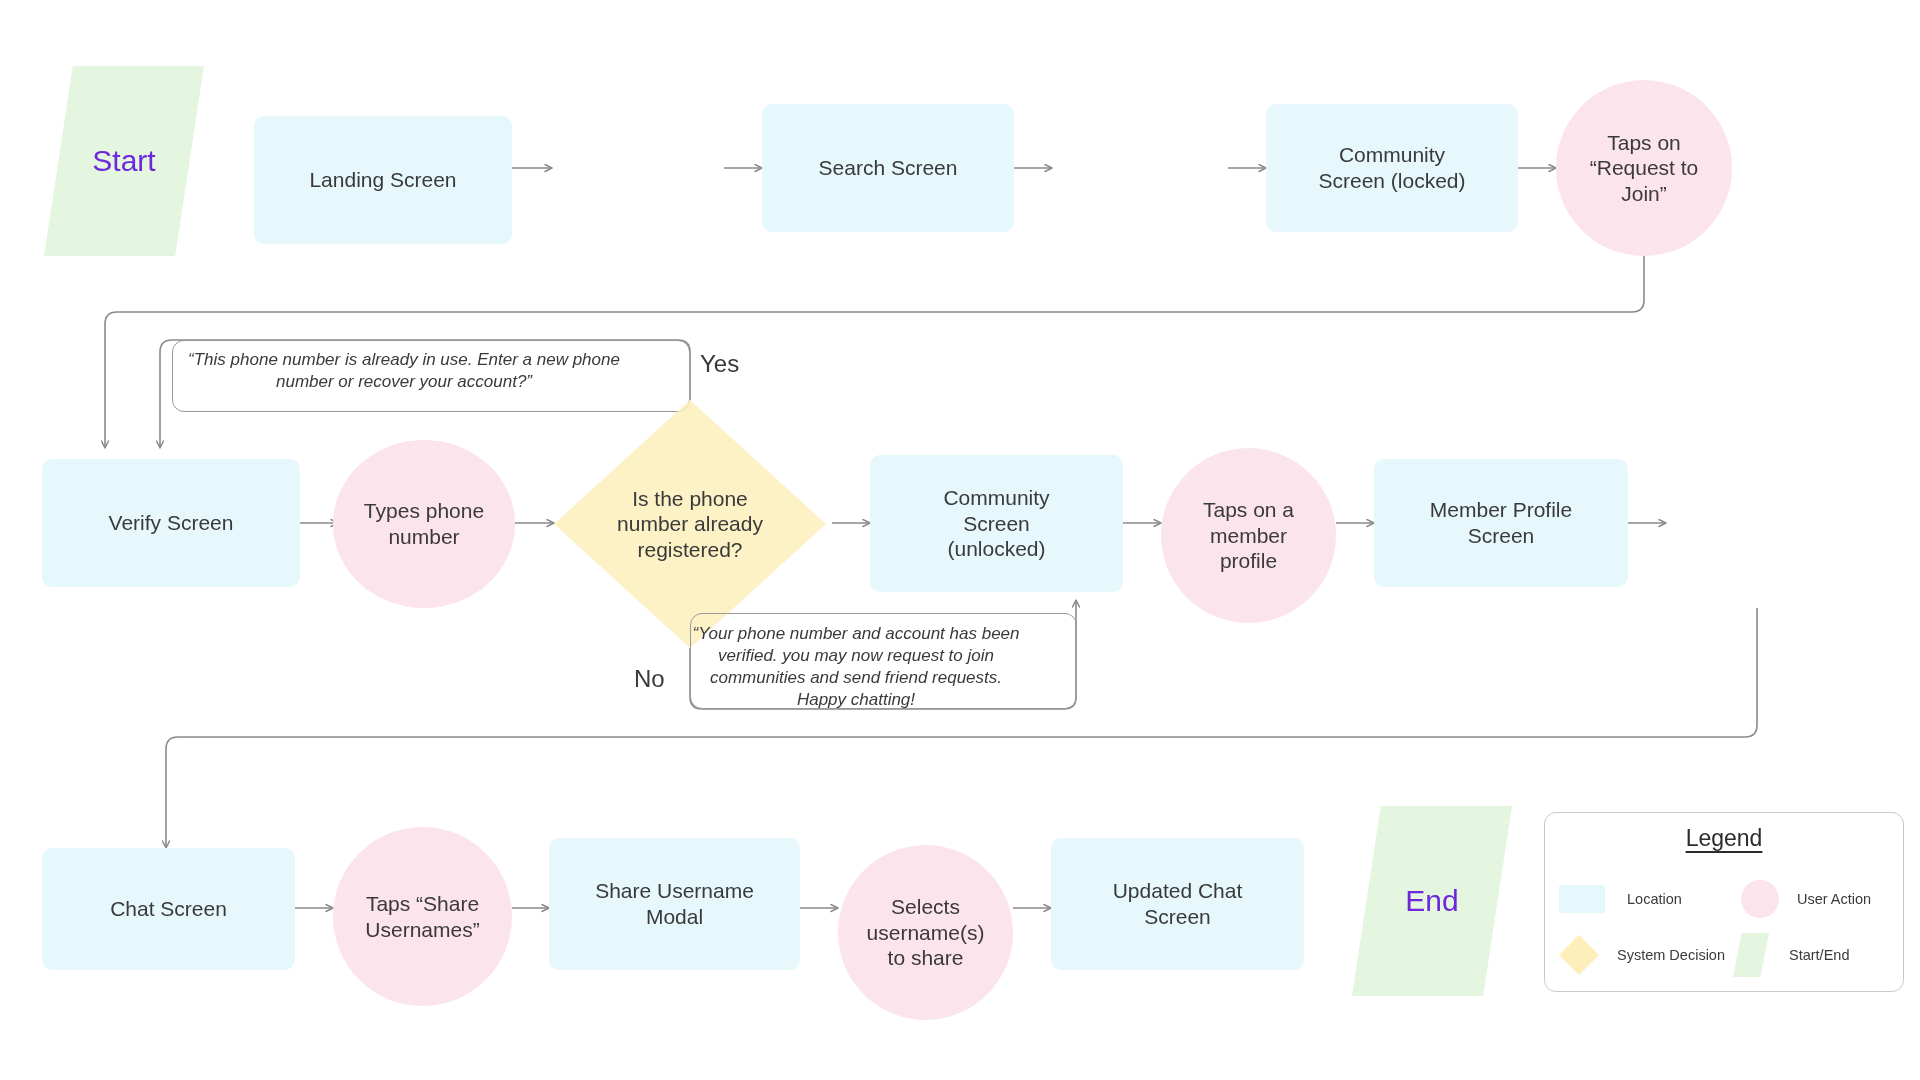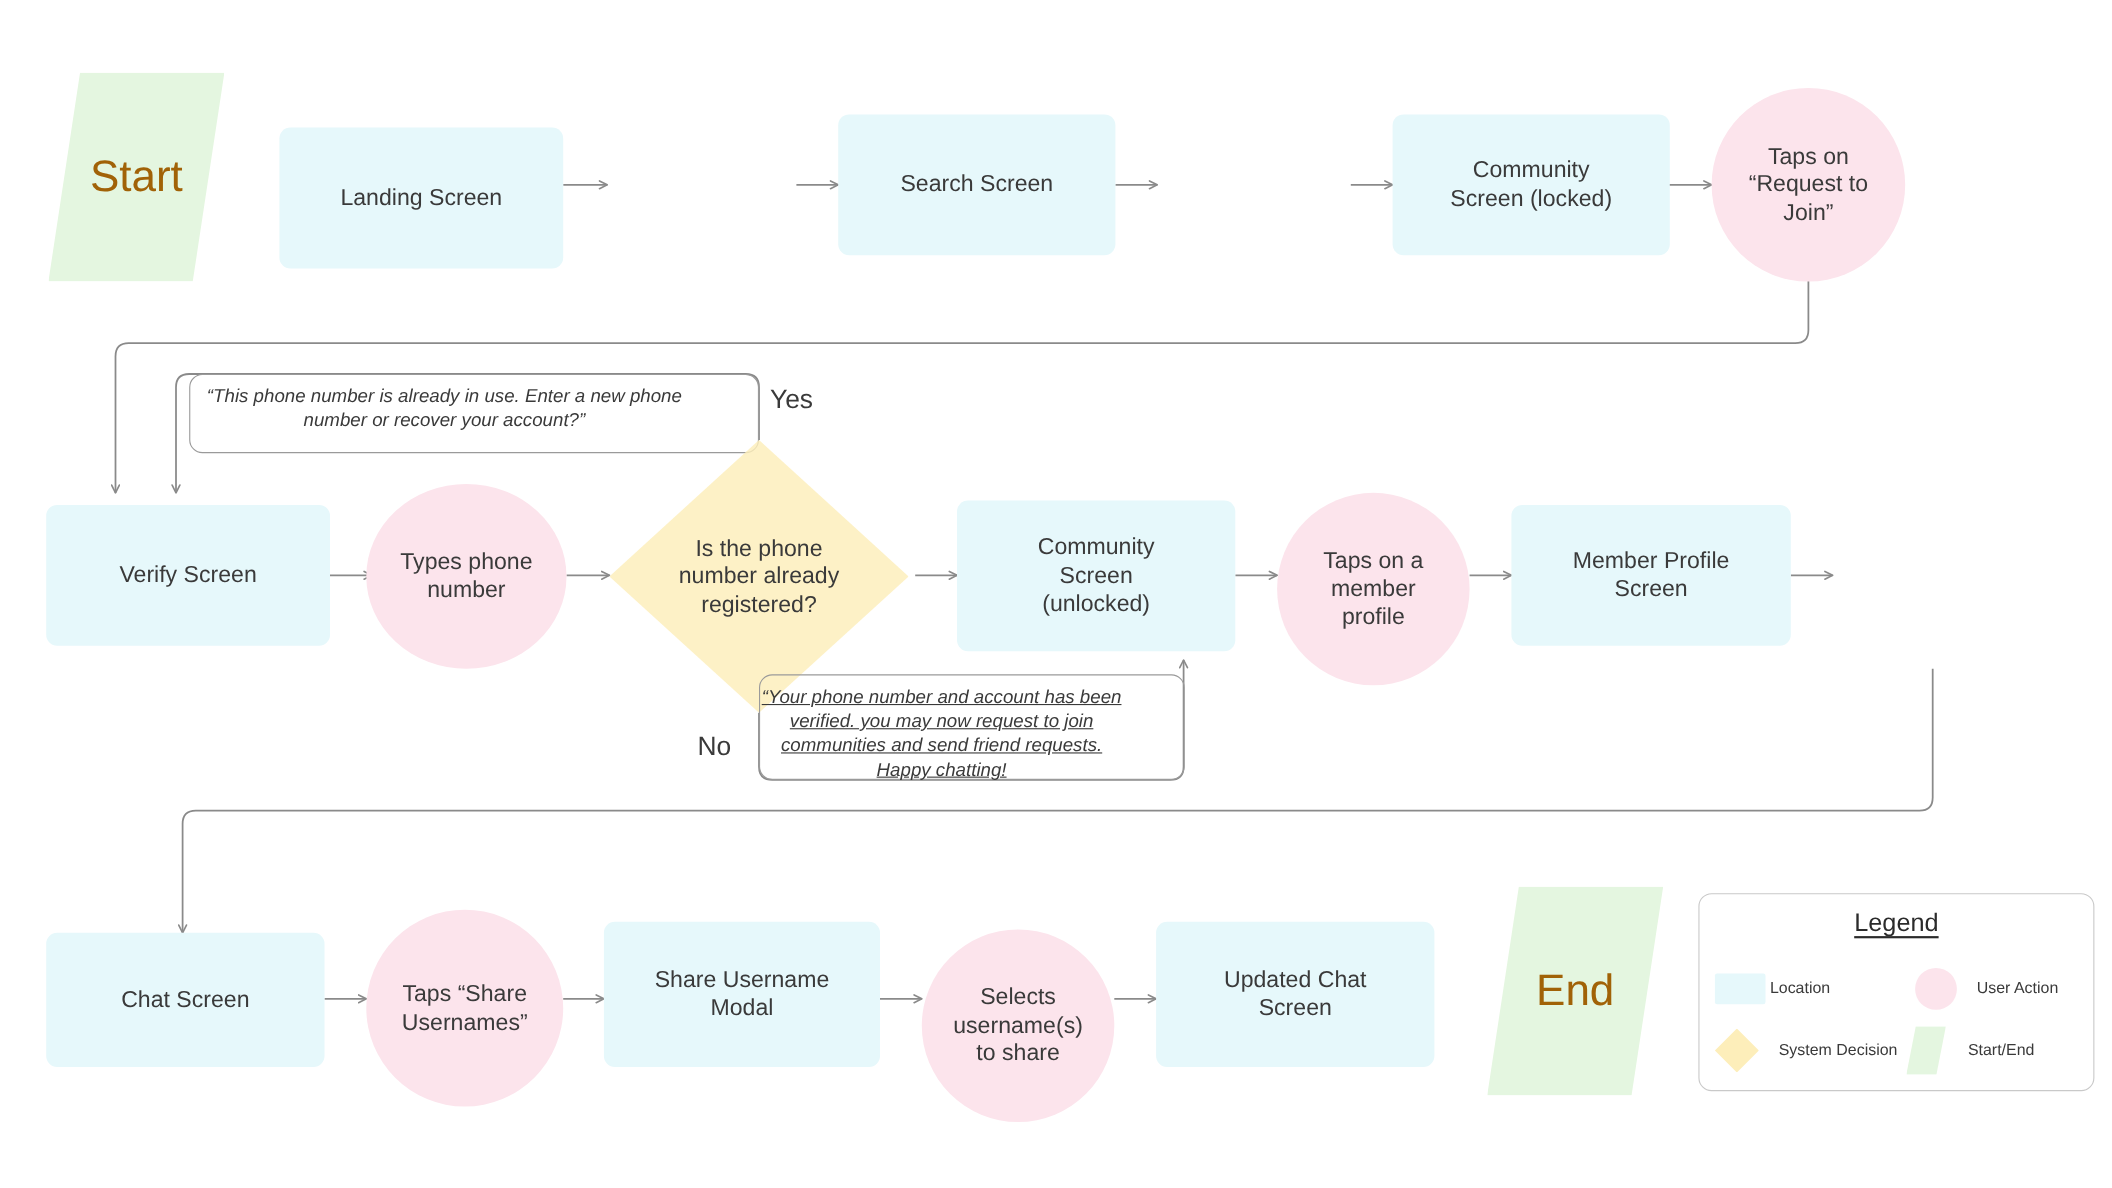--- a/index.html
+++ b/index.html
@@ -84,22 +84,22 @@
   }
   .term-shape {
     position: absolute;
     left: 0; top: 0;
     width: 100%; height: 100%;
     background: #e4f6e0;
     clip-path: polygon(18% 0%, 100% 0%, 82% 100%, 0% 100%);
   }
   .term-label {
     position: relative;
-    font-size: 40px;
-    color: #a16207;
+    font-size: 30px;
+    color: #6d28d9;
     text-align: center;
   }
   .note {
     position: absolute;
     box-sizing: border-box;
     border: 1.4px solid #9a9a9a;
     border-radius: 12px;
     background: rgba(255,255,255,0);
     font-style: italic;
     font-size: 17px;
@@ -292,21 +292,21 @@
 
   <div class="node loc" style="left:1374px; top:459px; width:254px; height:128px;">
     <span>
       <span>Member Profile</span><br>
       <span>Screen</span>
     </span>
   </div>
 
 
   <div class="note" style="left:690px; top:613px; width:387px; height:96px; padding-top:9px;">
-    <span style="display:block; width:330px;text-decoration:underline;">“Your phone number and account has been verified. you may now request to join communities and send friend requests. Happy chatting!</span>
+    <span style="display:block; width:330px;">“Your phone number and account has been verified. you may now request to join communities and send friend requests. Happy chatting!</span>
   </div>
 
   <div class="node loc" style="left:42px; top:848px; width:253px; height:122px;">
     <span>Chat Screen</span>
   </div>
 
   <div class="node act" style="left:333px; top:827px; width:179px; height:179px;">
     <span>
       <span>Taps “Share</span><br>
       <span>Usernames”</span>
@@ -338,21 +338,21 @@
   <div class="term" style="left:1352px; top:806px; width:160px; height:190px;">
     <div class="term-shape"></div>
     <div class="term-label">End</div>
   </div>
 
   <div id="legend">
     <div id="legend-title">Legend</div>
 
     <div class="lg-item" style="left:14px; top:72px;">
       <div class="sw-rect"></div>
-      <div class="lg-text" style="margin-left:4px;">Location</div>
+      <div class="lg-text" style="margin-left:22px;">Location</div>
     </div>
 
     <div class="lg-item" style="left:196px; top:67px;">
       <div class="sw-circle"></div>
       <div class="lg-text" style="margin-left:18px;">User Action</div>
     </div>
 
     <div class="lg-item" style="left:14px; top:122px;">
       <div class="sw-diamond"></div>
       <div class="lg-text" style="margin-left:18px;">System Decision</div>

